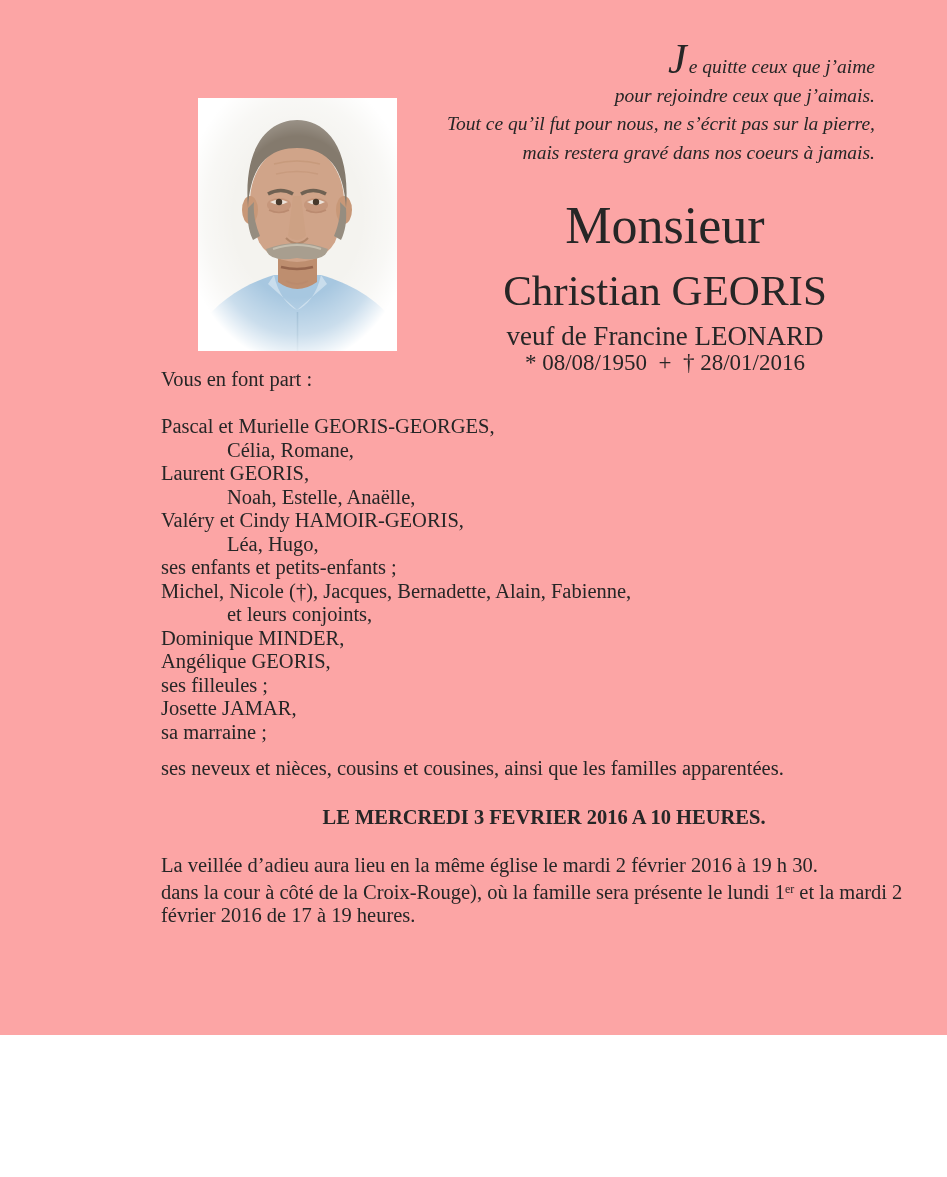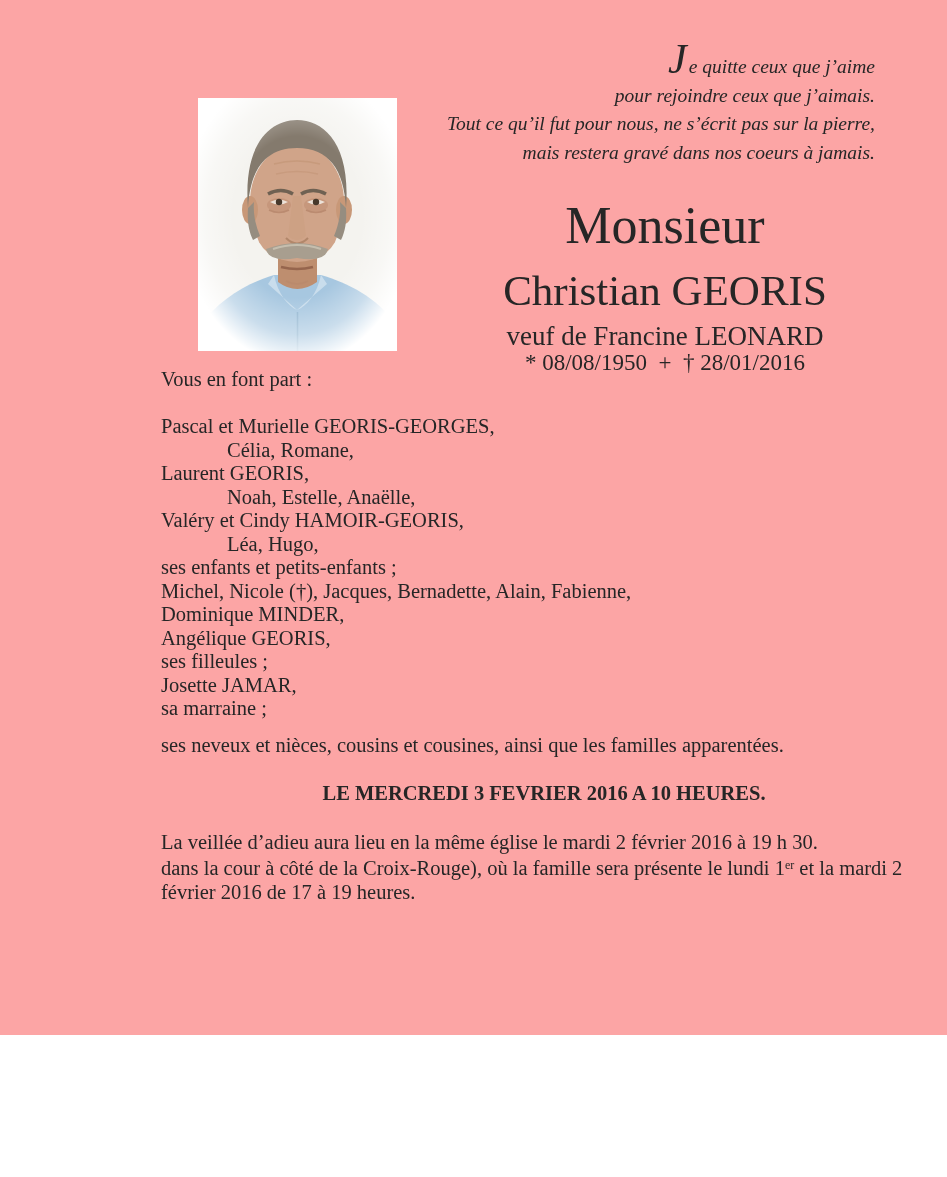--- a/index.html
+++ b/index.html
@@ -140,20 +140,21 @@
     <div class="line">Vous en font part :</div>
 
     <div class="line mt-blank">Pascal et Murielle GEORIS-GEORGES,</div>
     <div class="line ind">Célia, Romane,</div>
     <div class="line">Laurent GEORIS,</div>
     <div class="line ind">Noah, Estelle, Anaëlle,</div>
     <div class="line">Valéry et Cindy HAMOIR-GEORIS,</div>
     <div class="line ind">Léa, Hugo,</div>
     <div class="line right">ses enfants et petits-enfants ;</div>
     <div class="line">Michel, Nicole (†), Jacques, Bernadette, Alain, Fabienne,</div>
+    <div class="line ind">et leurs conjoints,</div>
     <div class="line">Dominique MINDER,</div>
     <div class="line">Angélique GEORIS,</div>
     <div class="line right">ses filleules ;</div>
     <div class="line">Josette JAMAR,</div>
     <div class="line right">sa marraine ;</div>
 
     <div class="line mt13">ses neveux et nièces, cousins et cousines, ainsi que les familles apparentées.</div>
 
 
     <div class="line center bold mt25">LE MERCREDI 3 FEVRIER 2016 A 10 HEURES.</div>

